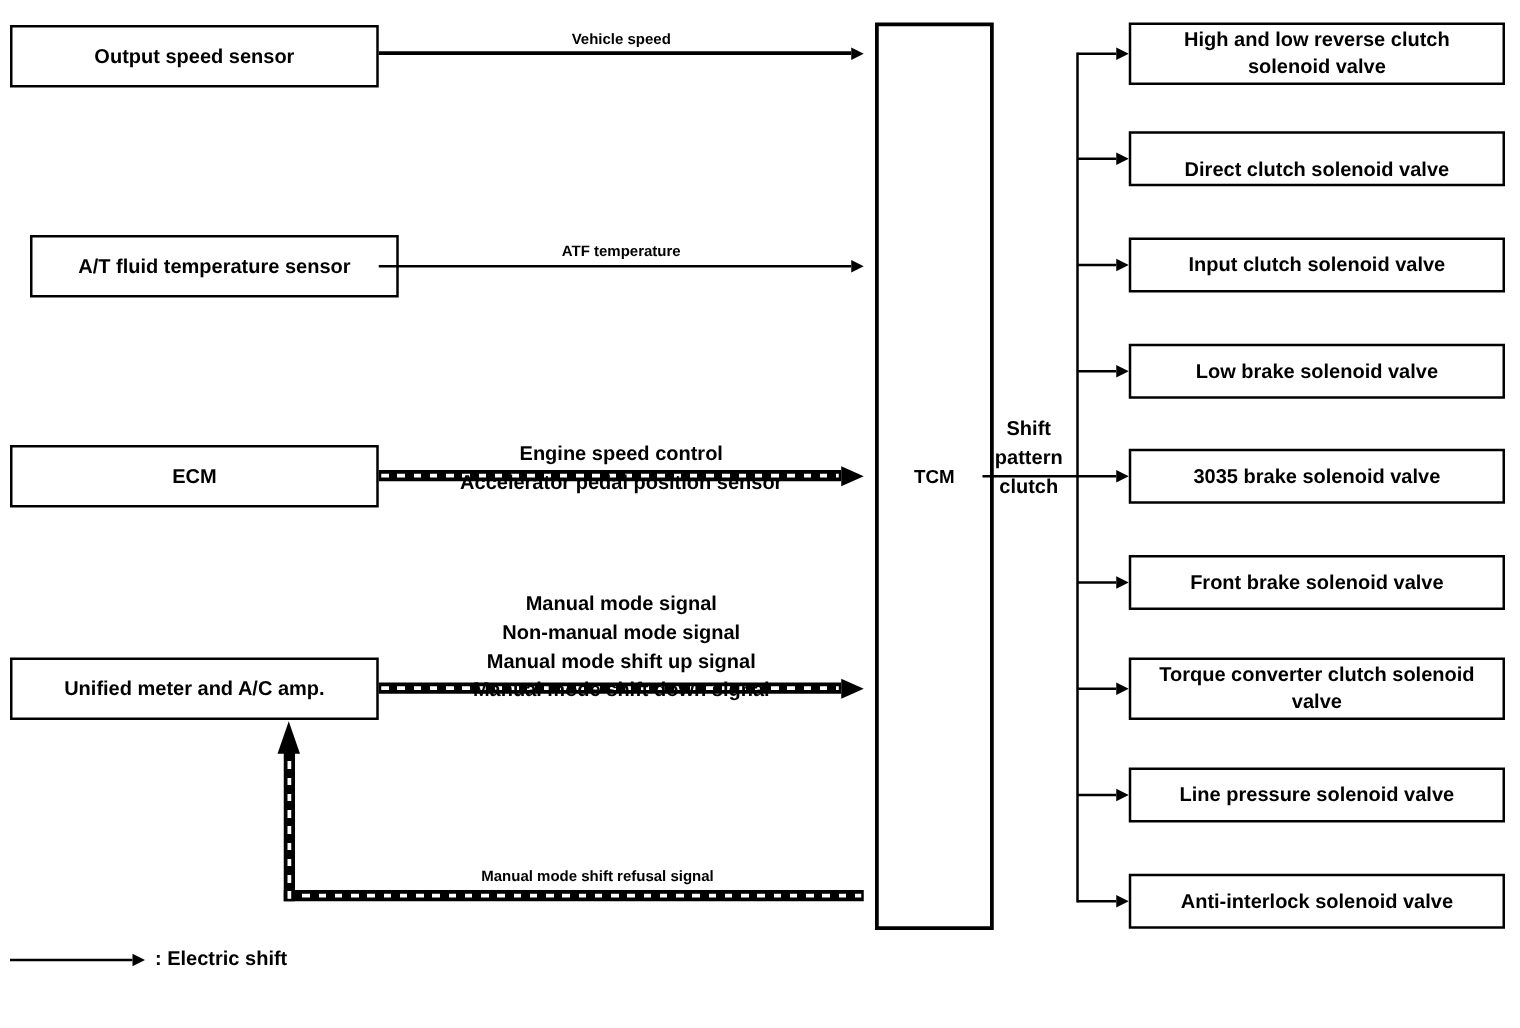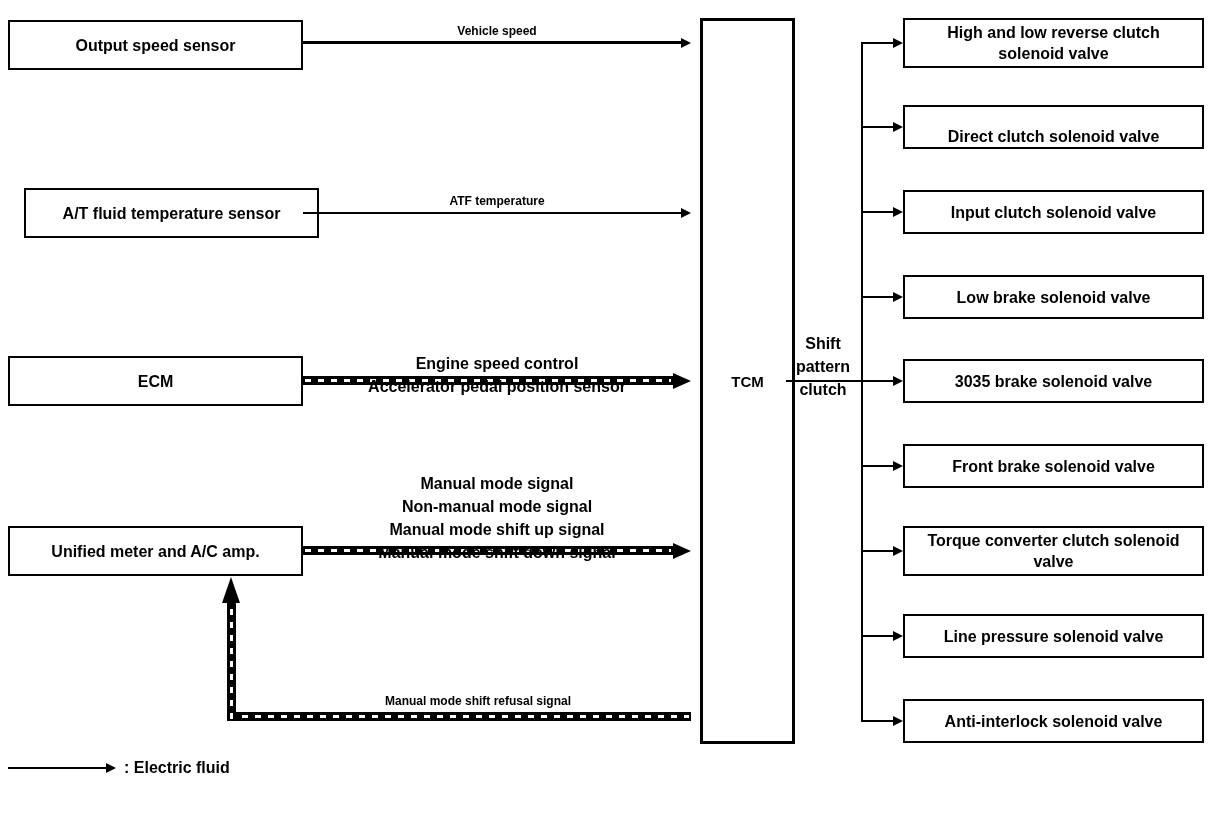--- a/index.html
+++ b/index.html
@@ -187,20 +187,20 @@
   <div class="box rbox" style="top:614px; height:44px;">
       <span>Line pressure solenoid valve</span>
     </div>
   <div class="box rbox" style="top:699px; height:44px;">
       <span>Anti-interlock solenoid valve</span>
     </div>
 
   <div>
     <div class="hline" style="left:8px; top:767px; width:98px; height:1.5px;"></div>
     <div class="arr-r" style="left:106px; top:763px;"></div>
-    <div class="legend-text" style="left:124px; top:759px;">: Electric fluid</div>
+    <div class="legend-text" style="left:124px; top:759px;">: Electric shift</div>
 
     <div class="can-h" style="left:8px; top:791px; width:90px;"></div>
     <div class="can-arr-r" style="left:98px; top:788px;"></div>
     <div class="legend-text" style="left:124px; top:787px;">: CAN communication line</div>
   </div>
 
 </div>
 
 </body></html>

